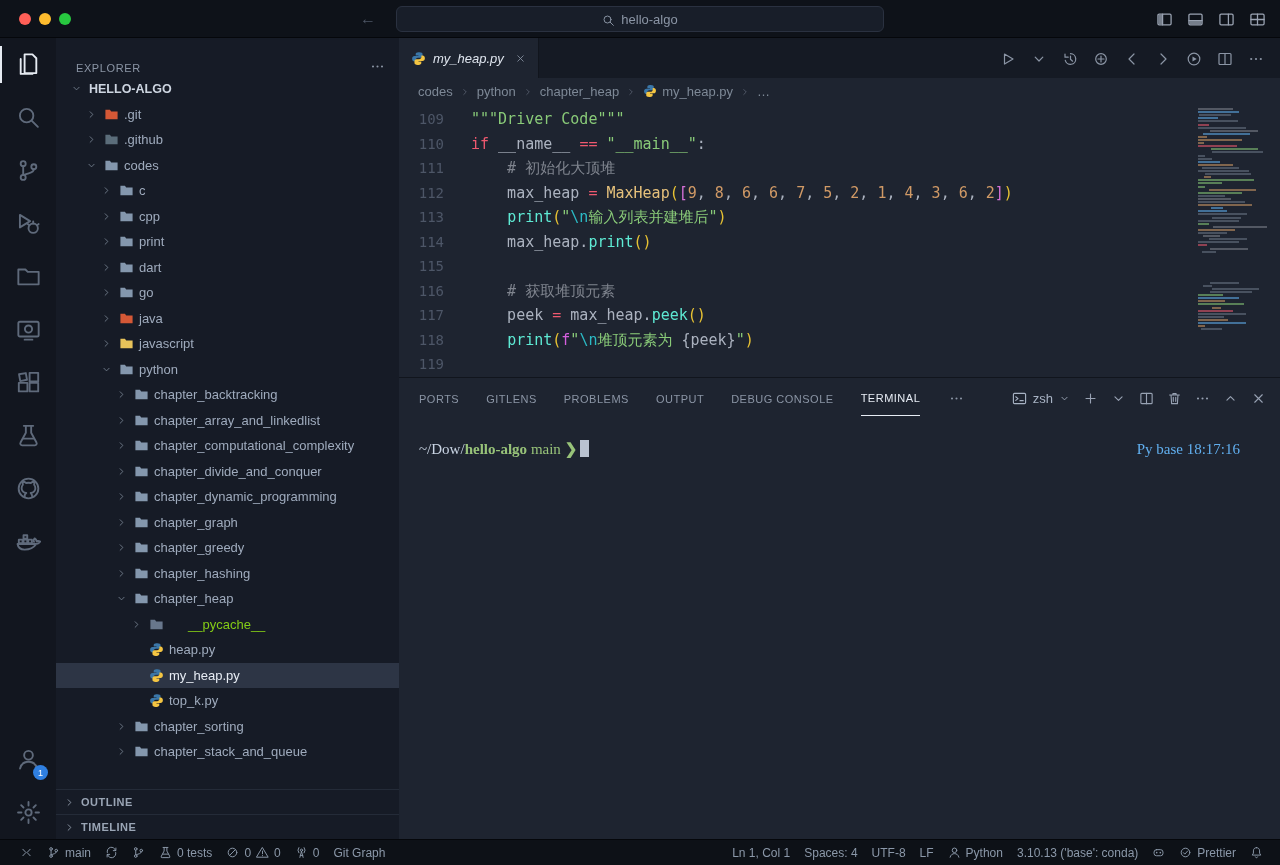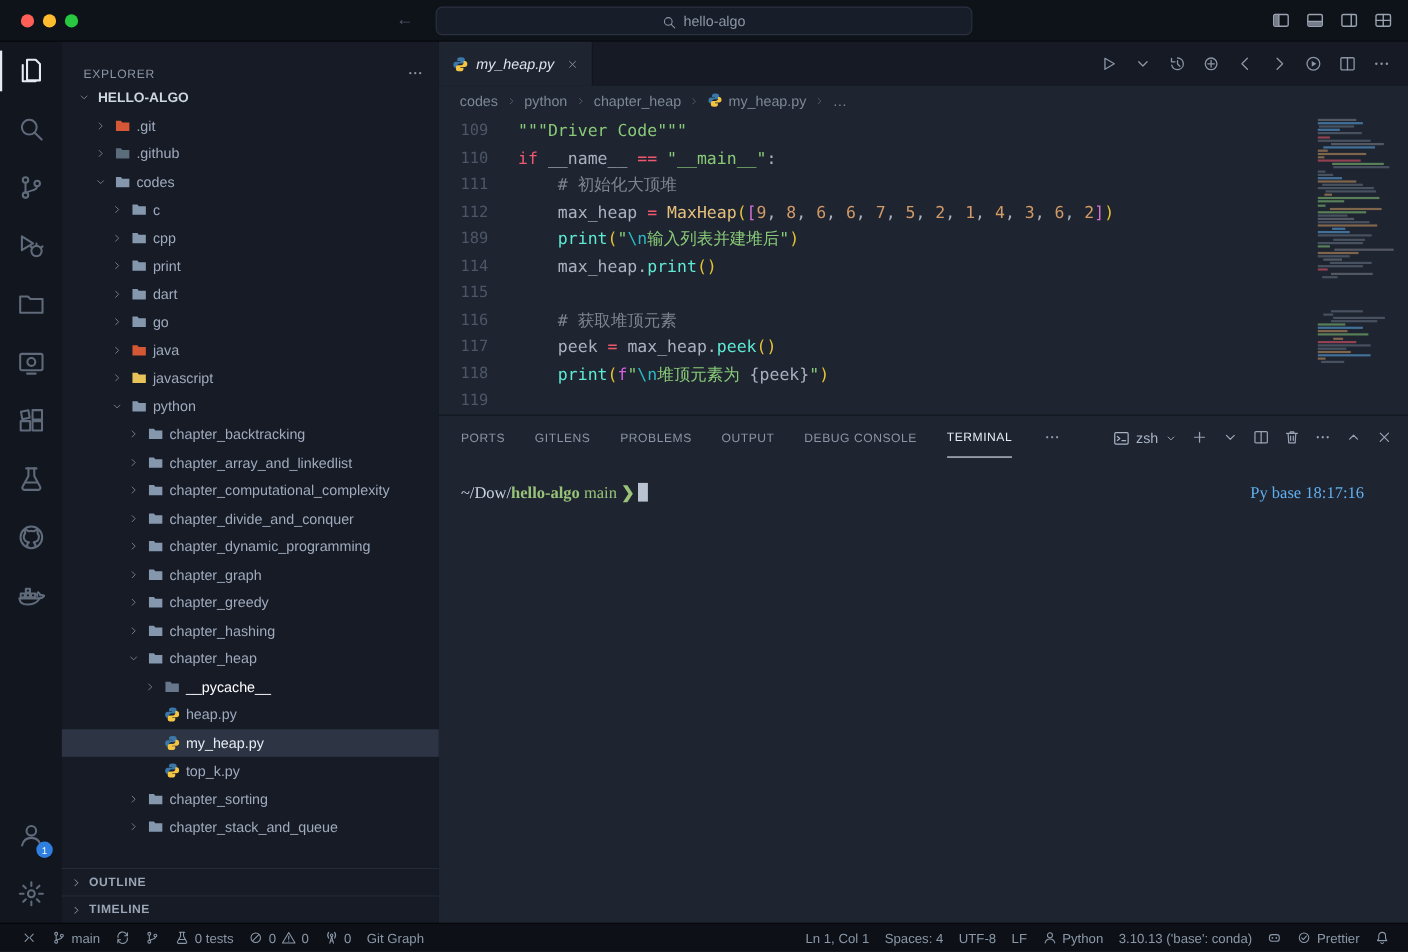--- a/index.html
+++ b/index.html
@@ -26,21 +26,21 @@
   .badge { position:absolute; right:8px; bottom:6px; min-width:15px; height:15px; border-radius:8px; background:#2f7fe0; color:#fff; font-size:9px; display:flex; align-items:center; justify-content:center; padding:0 3px; }
 
   
   #sidebar { position:absolute; top:38px; left:56px; width:343px; bottom:26px; background:#161b26; display:flex; flex-direction:column; }
   .sb-header { height:36px; flex:none; display:flex; align-items:flex-end; padding:0 14px 0 20px; font-size:11px; letter-spacing:.6px; color:#8b95a5; }
   .sb-header .more { margin-left:auto; color:#8b95a5; }
   #tree { flex:1; overflow:hidden; padding-top:2px; }
   .trow { height:25.5px; display:flex; align-items:center; gap:5px; font-size:13px; color:#9fabbd; cursor:pointer; white-space:nowrap; }
   .trow .tchev { width:16px; display:flex; justify-content:center; color:#7a8594; flex:none; }
   .trow.selected { background:#2d3545; color:#e7ecf4; }
-  .trow.dim .tlabel { color:#ffffff; }
+  .trow.dim .tlabel { color:#84cc16;margin-left:19px; }
   .trow.troot { font-weight:bold; color:#cdd5e0; font-size:12.5px; }
   .sb-section { flex:none; height:25px; display:flex; align-items:center; gap:6px; padding-left:8px; border-top:1px solid #242b38; font-size:11px; font-weight:bold; letter-spacing:.5px; color:#9aa5b5; }
 
   
   #main { position:absolute; top:38px; left:399px; right:0; bottom:26px; background:#1e2430; display:flex; flex-direction:column; }
   .tabbar { height:40px; flex:none; background:#151a24; display:flex; align-items:stretch; }
   .tab { display:flex; align-items:center; gap:7px; padding:0 12px; background:#1e2430; font-size:13px; font-style:italic; color:#dfe5ee; border-right:1px solid #11151d; cursor:pointer; }
   .tab-close { color:#8b95a5; display:flex; margin-left:4px; }
   .tab-actions { margin-left:auto; display:flex; align-items:center; gap:15px; padding-right:16px; color:#8b95a5; }
   .breadcrumbs { height:26px; flex:none; display:flex; align-items:center; gap:7px; padding-left:19px; font-size:13px; color:#7d8896; }
@@ -599,21 +599,21 @@
         </div>
         <div class="codeline">
           <span class="ln">111</span>
           <span class="lc"><span class="tk gry">    # 初始化大顶堆</span></span>
         </div>
         <div class="codeline">
           <span class="ln">112</span>
           <span class="lc"><span class="tk fg">    max_heap </span><span class="tk red">=</span><span class="tk fg"> </span><span class="tk yel">MaxHeap</span><span class="tk g1">(</span><span class="tk g2">[</span><span class="tk org">9</span><span class="tk fg">, </span><span class="tk org">8</span><span class="tk fg">, </span><span class="tk org">6</span><span class="tk fg">, </span><span class="tk org">6</span><span class="tk fg">, </span><span class="tk org">7</span><span class="tk fg">, </span><span class="tk org">5</span><span class="tk fg">, </span><span class="tk org">2</span><span class="tk fg">, </span><span class="tk org">1</span><span class="tk fg">, </span><span class="tk org">4</span><span class="tk fg">, </span><span class="tk org">3</span><span class="tk fg">, </span><span class="tk org">6</span><span class="tk fg">, </span><span class="tk org">2</span><span class="tk g2">]</span><span class="tk g1">)</span></span>
         </div>
         <div class="codeline">
-          <span class="ln">189</span>
+          <span class="ln">113</span>
           <span class="lc"><span class="tk fg">    </span><span class="tk blu">print</span><span class="tk g1">(</span><span class="tk grn">"</span><span class="tk cyn">\n</span><span class="tk grn">输入列表并建堆后</span><span class="tk grn">"</span><span class="tk g1">)</span></span>
         </div>
         <div class="codeline">
           <span class="ln">114</span>
           <span class="lc"><span class="tk fg">    max_heap.</span><span class="tk blu">print</span><span class="tk g1">()</span></span>
         </div>
         <div class="codeline">
           <span class="ln">115</span>
           <span class="lc"></span>
         </div>

